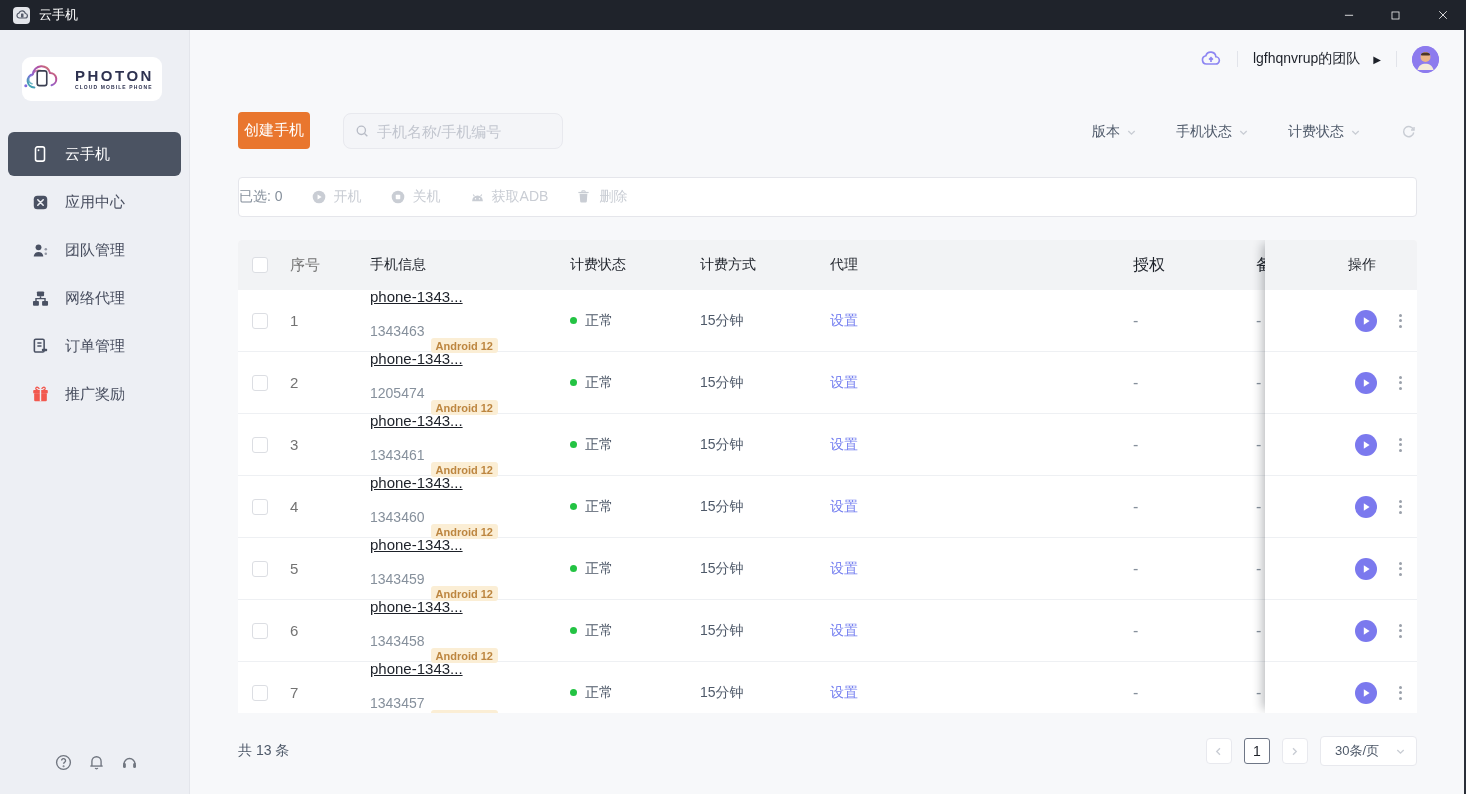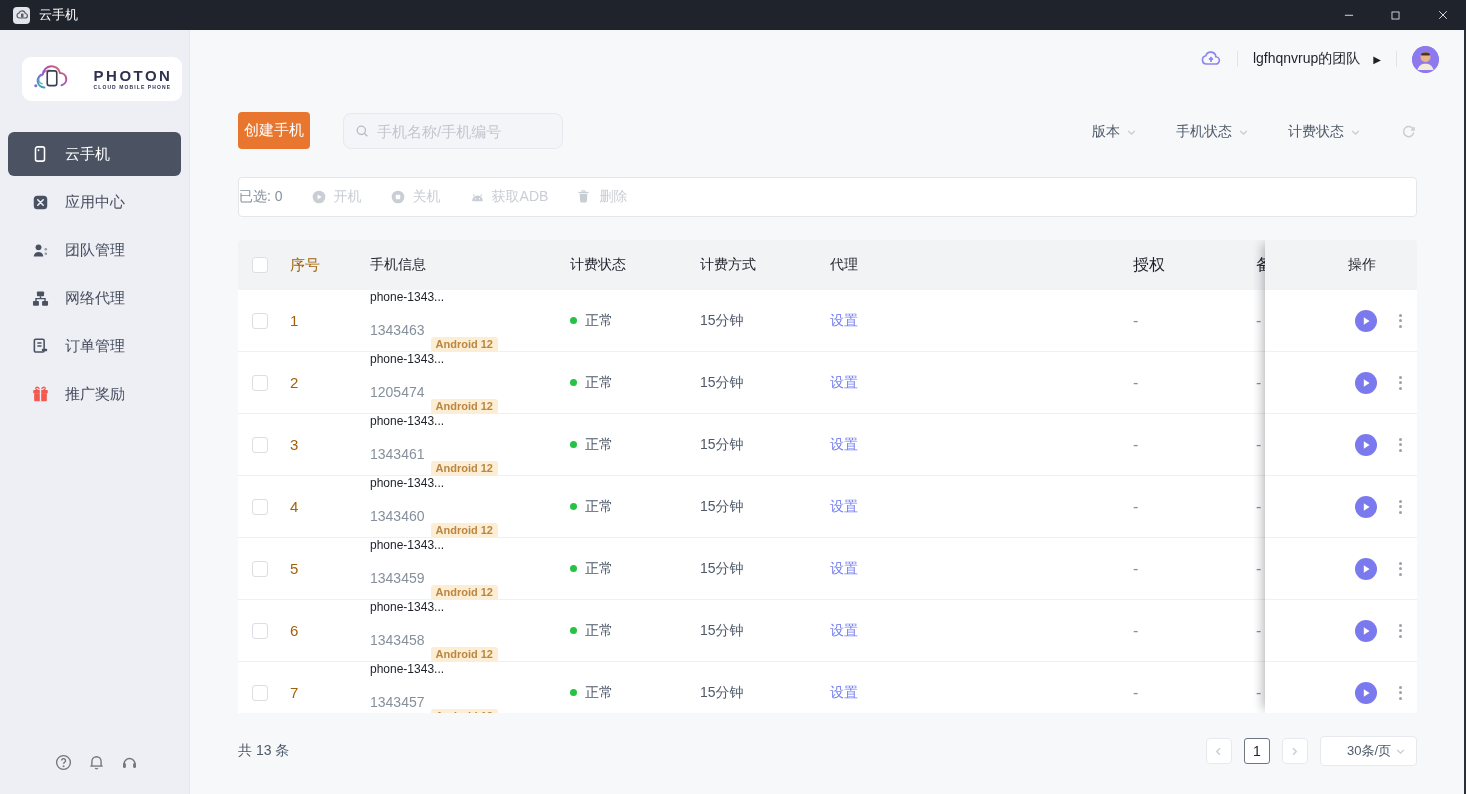--- a/index.html
+++ b/index.html
@@ -14,22 +14,22 @@
   .titlebar-title { color:#fff; font-size:13px; margin-left:9px; }
   .win-btns { margin-left:auto; display:flex; height:30px; }
   .win-btn { width:47px; height:30px; display:flex; align-items:center; justify-content:center; cursor:pointer; }
 
   
   .app { position:absolute; top:30px; left:0; width:1466px; height:764px; display:flex; }
   .window-edge { position:absolute; top:30px; right:0; width:2px; height:764px; background:#2b2f38; z-index:60; }
 
   
   .sidebar { position:relative; width:190px; height:764px; background:#edeff4; border-right:1px solid #e3e5eb; flex:none; }
-  .logo-card { position:absolute; top:27px; left:22px; width:160px; height:44px; background:#fff;
-    border-radius:9px; display:flex; align-items:center; justify-content:center; gap:22px; }
+  .logo-card { position:absolute; top:27px; left:22px; width:140px; height:44px; background:#fff;
+    border-radius:9px; display:flex; align-items:center; justify-content:flex-start; gap:13px; }
   .logo-text { line-height:1; }
   .logo-brand { font-size:15px; font-weight:800; letter-spacing:2.5px; color:#2e3250; }
   .logo-tagline { font-size:5px; letter-spacing:1.1px; color:#2e3250; margin-top:2px; font-weight:700; }
   .menu { position:absolute; top:102px; left:8px; right:8px; }
   .menu-item { height:44px; margin-bottom:4px; border-radius:6px; display:flex; align-items:center;
     padding-left:22px; gap:15px; color:#474d5e; font-size:15px; cursor:pointer; }
   .menu-item .mi-icon { width:20px; height:20px; display:flex; align-items:center; justify-content:center; color:#4a5163; }
   .menu-item.active { background:#4b5362; color:#fff; }
   .menu-item.active .mi-icon { color:#fff; }
   .mi-icon.gift { color:#f2594f; }
@@ -73,22 +73,22 @@
   .c-check  { width:38px; }
   .c-index  { width:80px; }
   .c-info   { width:200px; }
   .c-status { width:130px; }
   .c-mode   { width:130px; }
   .c-proxy  { width:303px; }
   .c-auth   { width:123px; }
   .c-remark { flex:1; min-width:0; white-space:nowrap; overflow:hidden; }
   .trow { height:62px; display:flex; align-items:center; border-bottom:1px solid #eef0f3; background:#fff; }
   .checkbox { display:block; width:16px; height:16px; border:1.5px solid #dcdee3; border-radius:3px; background:#fff; cursor:pointer; }
-  .c-index { font-size:15px; color:#a16207; }
-  .phone-name { font-size:12px; color:#1d2129; }
+  .c-index { font-size:15px; color:#737373; }
+  .phone-name { font-size:15px; color:#1d2129;text-decoration:underline; }
   .phone-sub { margin-top:4px; display:flex; align-items:center; gap:6px; }
   .phone-id { font-size:14px; color:#86909c; }
   .os-badge { font-size:11px; font-weight:700; color:#bd8640; background:#fbeed5; border-radius:3px; padding:1.5px 5px;margin-top:29px; }
   .c-status { display:flex; align-items:center; gap:8px; font-size:14px; color:#4e5969; }
   .dot { width:7px; height:7px; border-radius:50%; background:#23c343; flex:none; }
   .c-mode { font-size:14px; color:#4e5969; }
   .link { font-size:14px; color:#7680f0; cursor:pointer; text-decoration:none; }
   .c-auth, .c-remark { font-size:16px; color:#86909c; }
 
   
@@ -105,22 +105,22 @@
 
   
   .footer { position:absolute; top:706px; left:48px; width:1179px; height:30px; display:flex;
     align-items:center; justify-content:space-between; }
   .total-count { font-size:14px; color:#4e5969; }
   .pager { display:flex; align-items:center; gap:12px; }
   .page-btn { width:26px; height:26px; border:1px solid #e8e9ee; border-radius:4px; background:#fff;
     display:flex; align-items:center; justify-content:center; color:#c9cdd4; font-size:13px; cursor:pointer; }
   .page-current { width:26px; height:26px; border:1px solid #6e7686; border-radius:3px; background:#fff;
     display:flex; align-items:center; justify-content:center; color:#1d2129; font-size:14px; cursor:pointer; }
-  .page-size { height:30px; padding:0 10px 0 26px; border:1px solid #e8e9ee; border-radius:4px; background:#fff;
-    display:flex; align-items:center; gap:4px; color:#4e5969; font-size:13px; cursor:pointer; }
+  .page-size { height:30px; padding:0 10px 0 14px; border:1px solid #e8e9ee; border-radius:4px; background:#fff;
+    display:flex; align-items:center; gap:16px; color:#4e5969; font-size:13px; cursor:pointer; }
 </style>
 </head>
 <body>
 
 <div class="titlebar">
   <span class="titlebar-icon">
     <svg width="12" height="12" viewBox="0 0 24 24">
         <path d="M7 18a5 5 0 01-1-9.9A6.5 6.5 0 0118.6 9 4.5 4.5 0 0118 18z" fill="none" stroke="#565c6b" stroke-width="2.4"></path>
         <rect x="10" y="9" width="5" height="8" rx="1" fill="#565c6b"></rect>
       </svg>

